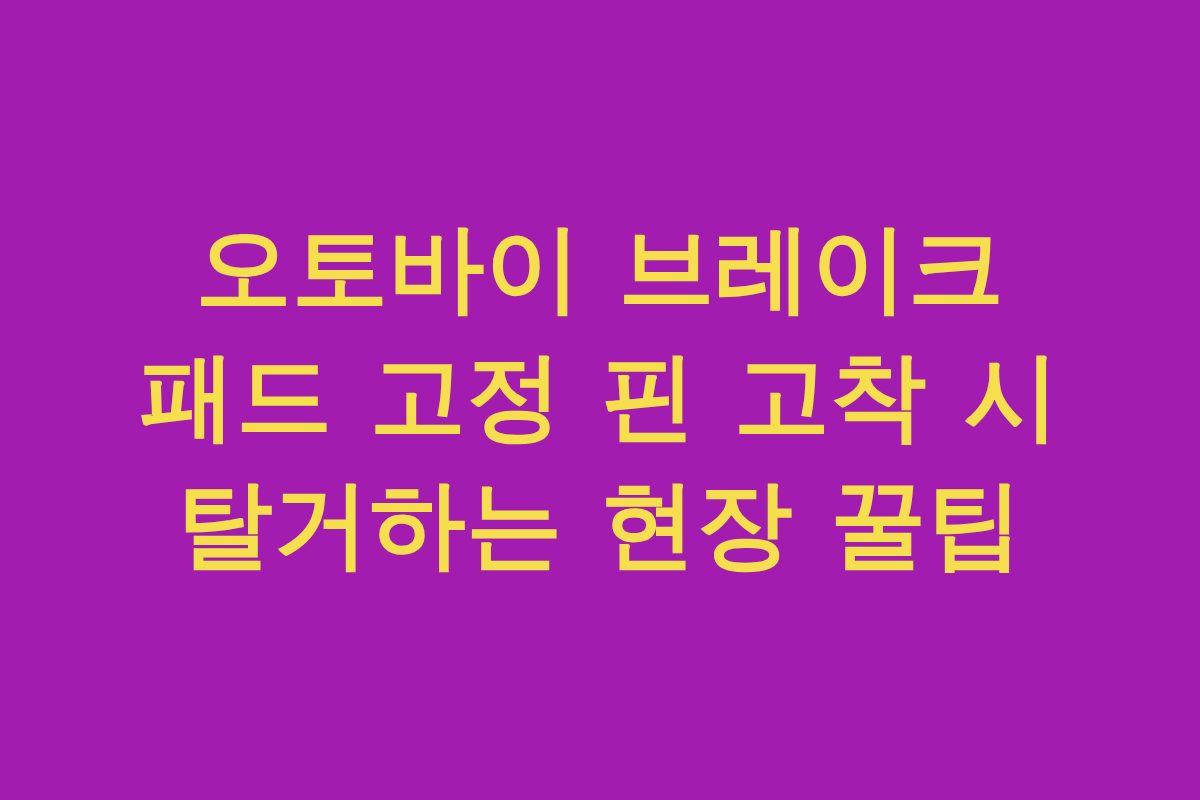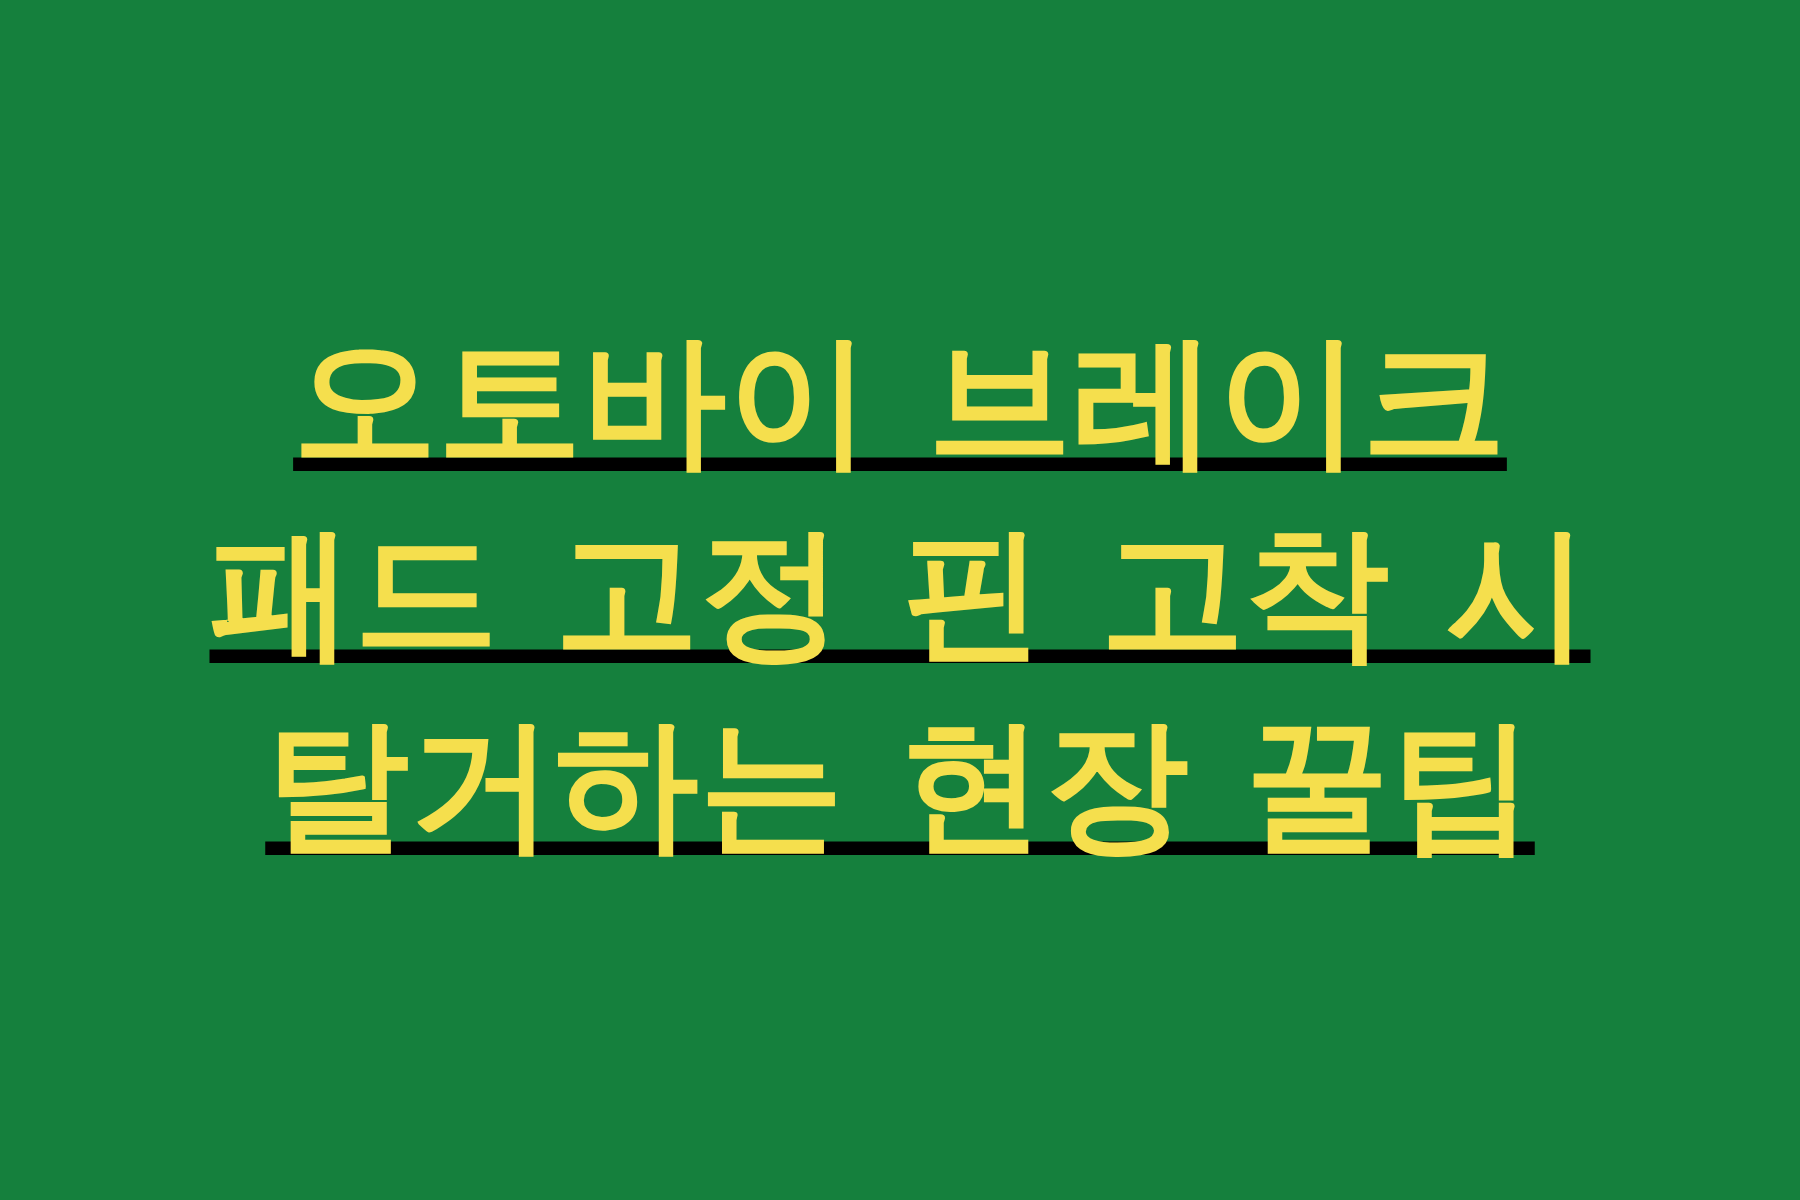--- a/index.html
+++ b/index.html
@@ -47,17 +47,17 @@
     word-spacing: 10px;
     white-space: normal;
     word-break: keep-all;
     overflow-wrap: break-word;
     text-align: center;
   }
 </style>
 </head>
 <body>
 
-<div class="card" style="background-color: #15803d; text-decoration: underline;">
+<div class="card" style="background-color: #a21caf;">
   <div class="title-block">
     <h1 class="title-text" style="color: rgb(245, 223, 77);">오토바이 브레이크 패드 고정 핀 고착 시 탈거하는 현장 꿀팁</h1>
   </div>
 </div>
 
 </body></html>

